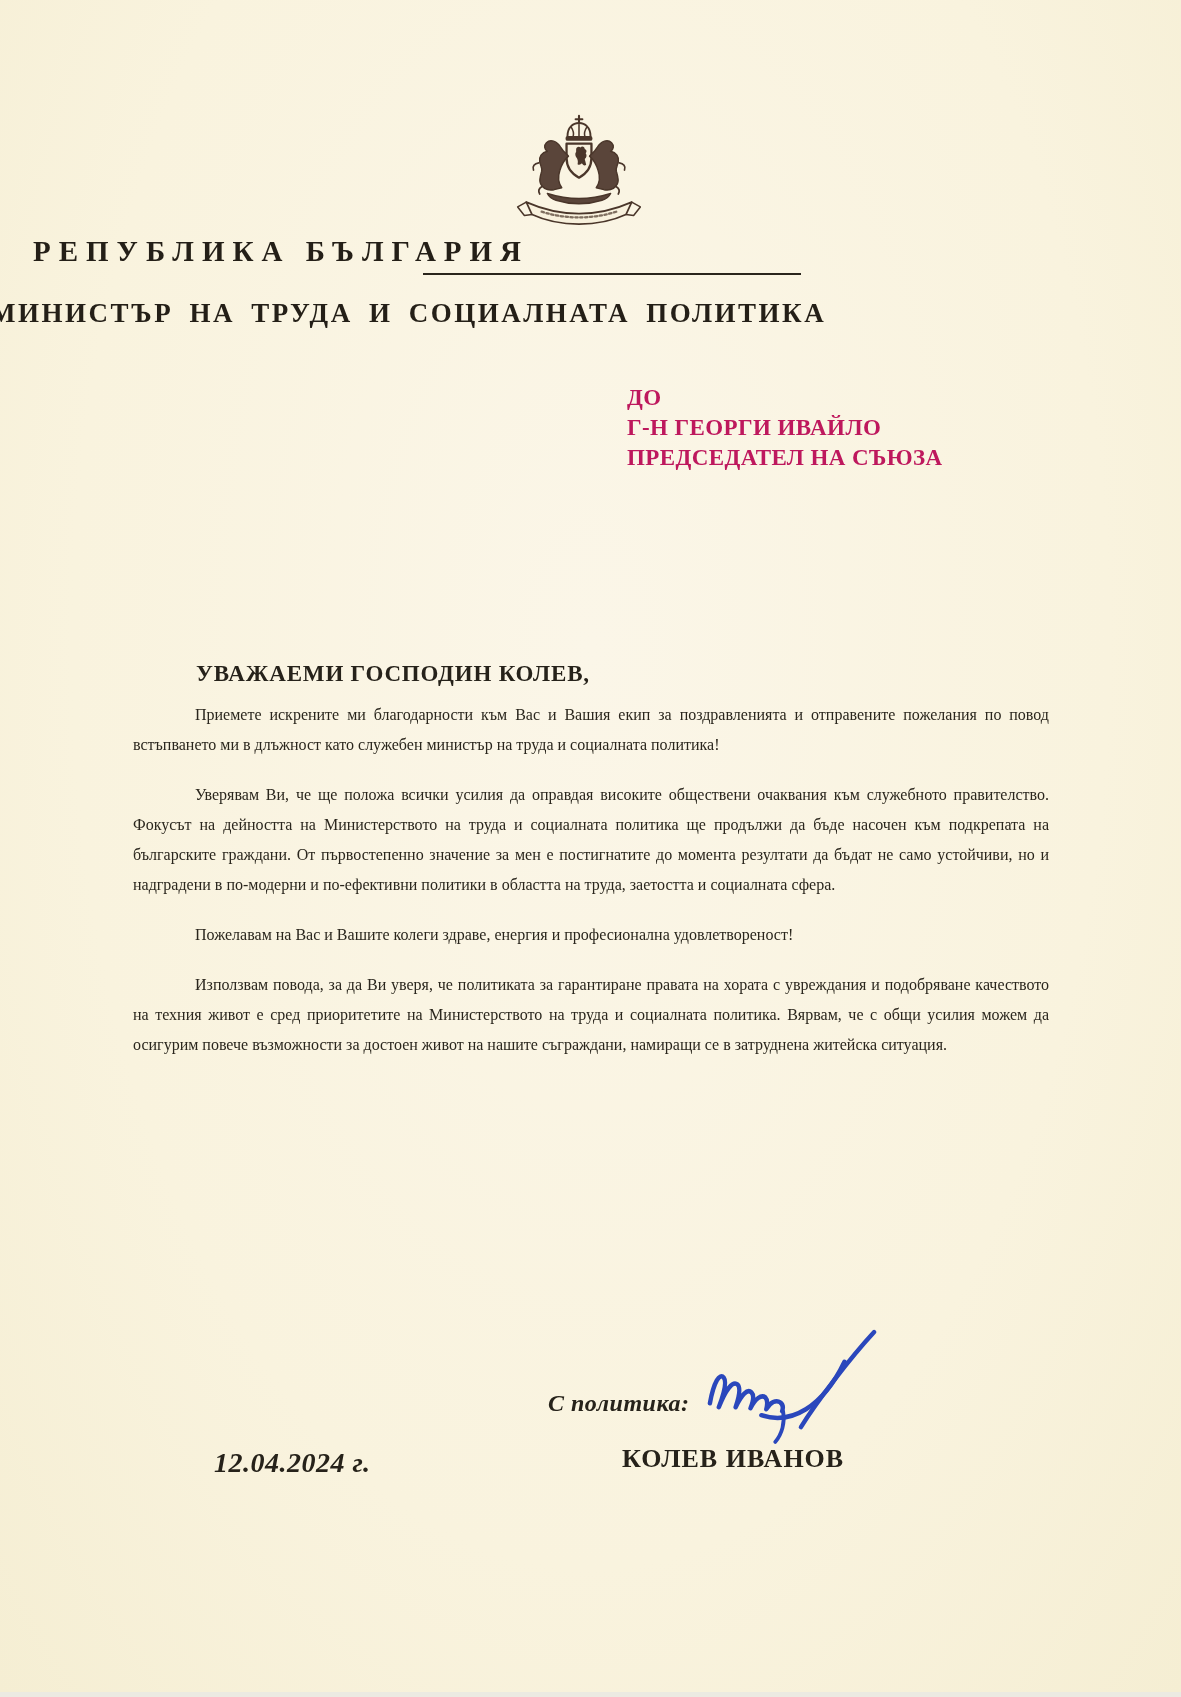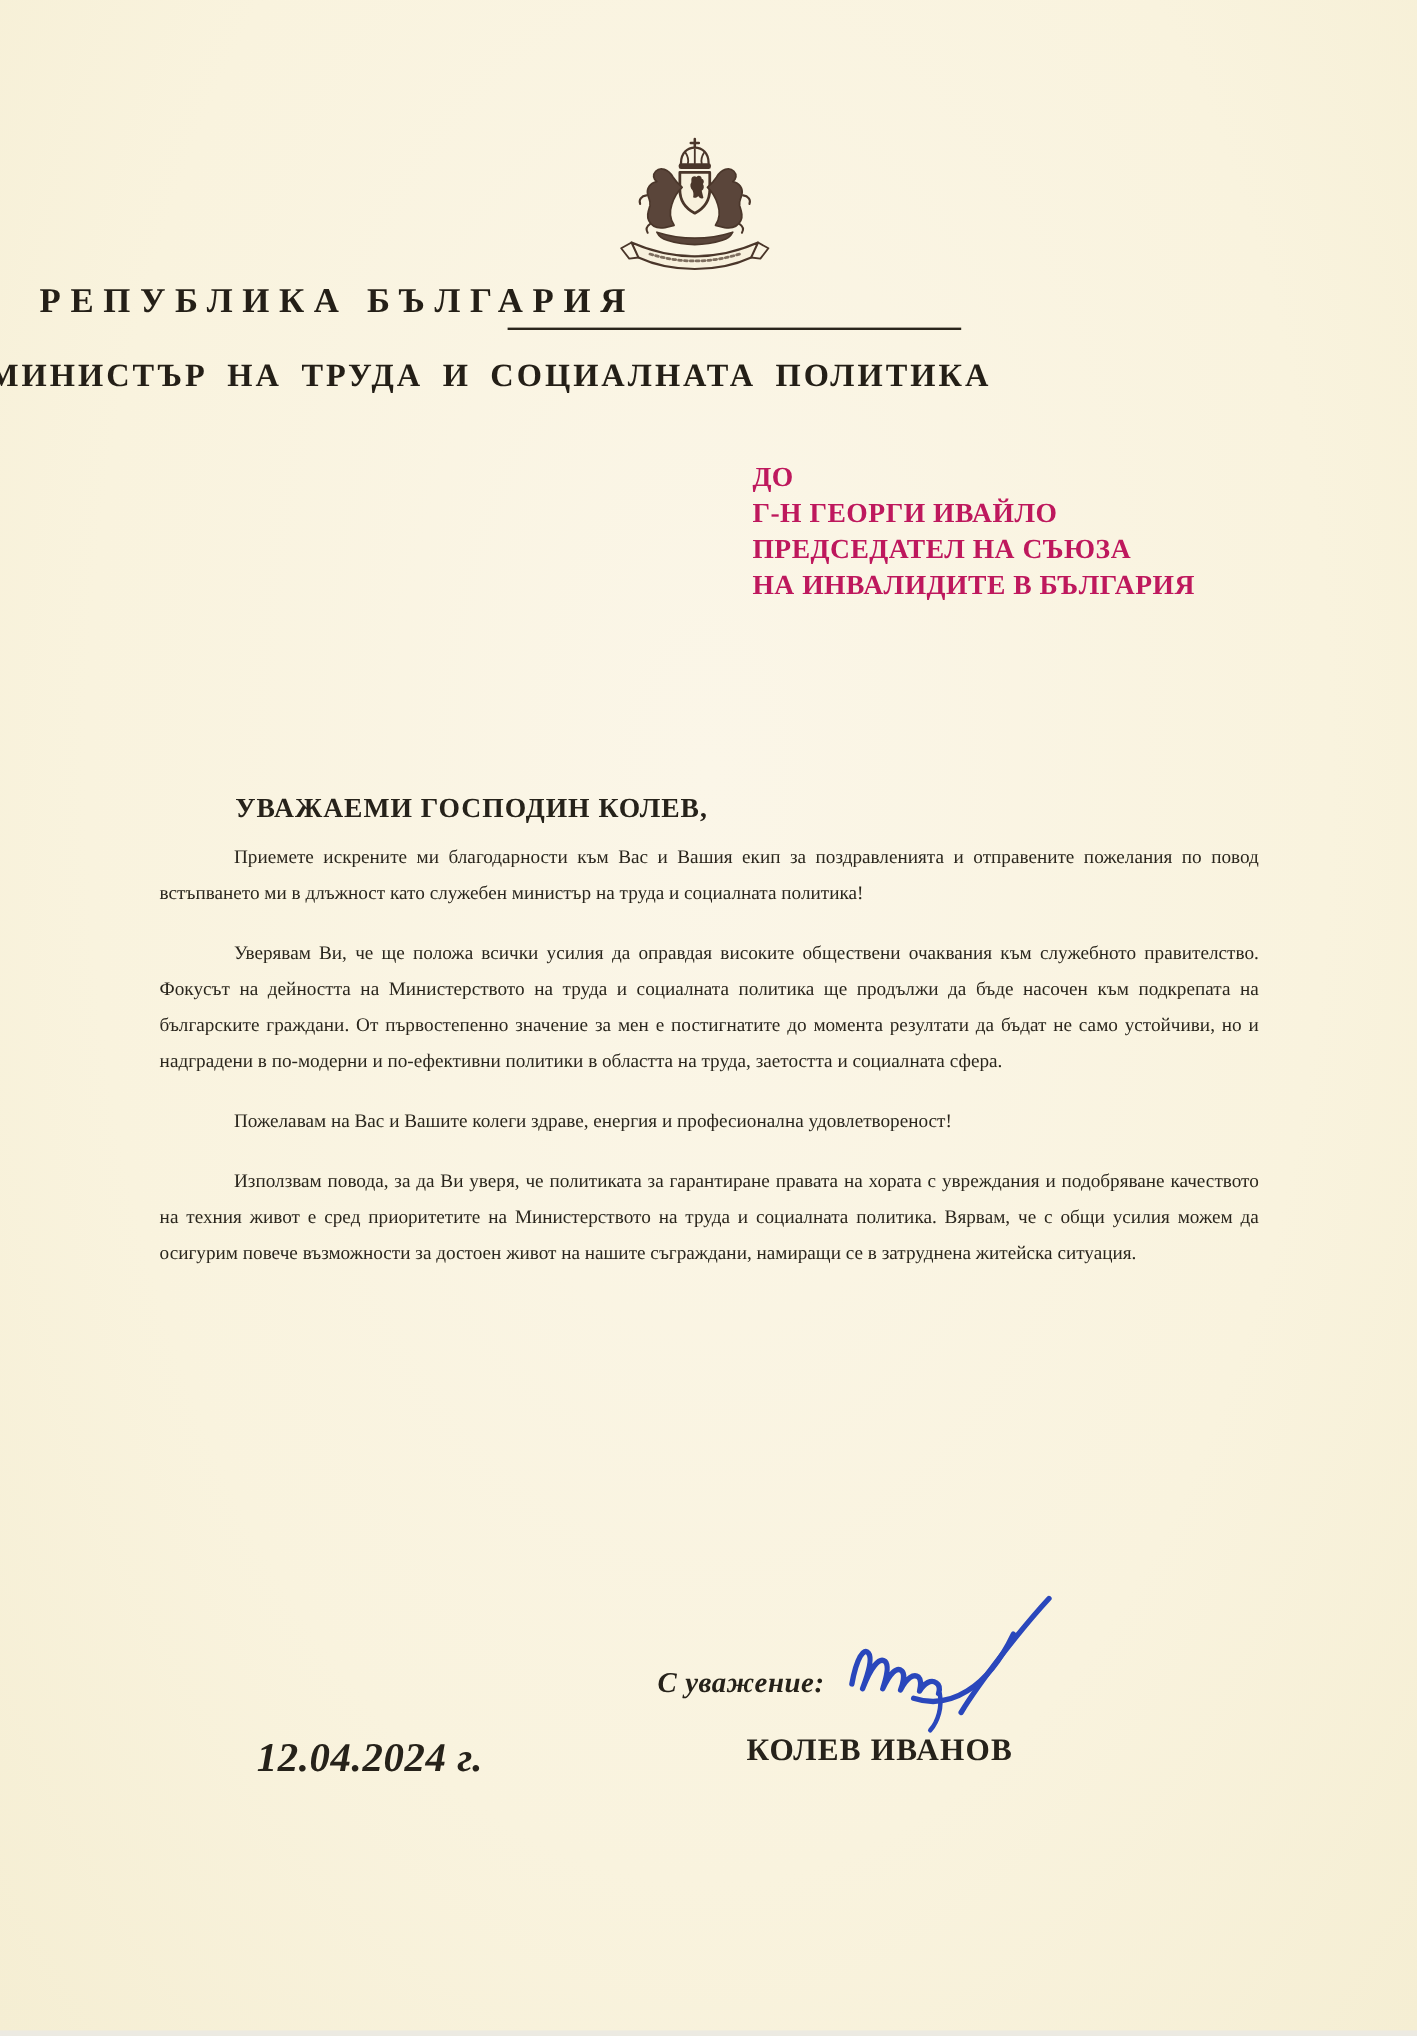--- a/index.html
+++ b/index.html
@@ -87,21 +87,21 @@
     position: absolute; left: 548px; top: 1390px;
     font-size: 24px; font-weight: bold; font-style: italic;
     letter-spacing: 0.5px;
   }
   .signature-wrap {
     position: absolute; left: 700px; top: 1324px;
     width: 188px; height: 124px;
   }
   .date-line {
     position: absolute; left: 214px; top: 1447px;
-    font-size: 34px; font-weight: bold; font-style: italic;
+    font-size: 28px; font-weight: bold; font-style: italic;
     letter-spacing: 0.5px;
   }
   .signer-name {
     position: absolute; left: 622px; top: 1444px;
     font-size: 26px; font-weight: bold;
     letter-spacing: 1px;
   }
 
   .bottom-strip {
     position: absolute; left: 0; bottom: 0;
@@ -146,33 +146,32 @@
 
     <span class="republic-title">РЕПУБЛИКА БЪЛГАРИЯ</span>
     <div class="title-rule"></div>
     <span class="minister-title">МИНИСТЪР НА ТРУДА И СОЦИАЛНАТА ПОЛИТИКА</span>
   </div>
 
   <div class="recipient">
     <div>ДО</div>
     <div>Г-Н ГЕОРГИ ИВАЙЛО</div>
     <div>ПРЕДСЕДАТЕЛ НА СЪЮЗА</div>
-    <div>НА ИНВАЛИДИТЕ В БЪЛГАРИЯ</div>
   </div>
 
   <div class="salutation">УВАЖАЕМИ ГОСПОДИН КОЛЕВ,</div>
 
   <div class="body-text">
     <p>Приемете искрените ми благодарности към Вас и Вашия екип за поздравленията и отправените пожелания по повод встъпването ми в длъжност като служебен министър на труда и социалната политика!</p>
     <p>Уверявам Ви, че ще положа всички усилия да оправдая високите обществени очаквания към служебното правителство. Фокусът на дейността на Министерството на труда и социалната политика ще продължи да бъде насочен към подкрепата на българските граждани. От първостепенно значение за мен е постигнатите до момента резултати да бъдат не само устойчиви, но и надградени в по-модерни и по-ефективни политики в областта на труда, заетостта и социалната сфера.</p>
     <p>Пожелавам на Вас и Вашите колеги здраве, енергия и професионална удовлетвореност!</p>
     <p>Използвам повода, за да Ви уверя, че политиката за гарантиране правата на хората с увреждания и подобряване качеството на техния живот е сред приоритетите на Министерството на труда и социалната политика. Вярвам, че с общи усилия можем да осигурим повече възможности за достоен живот на нашите съграждани, намиращи се в затруднена житейска ситуация.</p>
   </div>
 
-  <div class="regards">С уважение:</div>
+  <div class="regards">С политика:</div>
 
   <span class="signature-wrap">
     <svg viewBox="0 0 190 125" width="188" height="124" aria-hidden="true">
       <g fill="none" stroke="#2a47bc" stroke-linecap="round" stroke-linejoin="round">
         <path stroke-width="4.5" d="M10 80 c4 -22 10 -31 14 -26 c4 5 -2 22 -5 30 c7 -18 14 -27 19 -23 c4 4 0 17 -2 23 c6 -13 12 -19 16 -15 c3 3 1 11 -1 16 c5 -10 11 -14 15 -11 c3 3 2 8 1 12 c4 -7 10 -10 14 -7 c3 2 3 6 2 9"></path>
         <path stroke-width="3.8" d="M84 88 c2 11 -1 23 -8 31"></path>
         <path stroke-width="4.5" d="M62 92 c30 10 62 -8 84 -54"></path>
         <path stroke-width="4.5" d="M176 8 c-24 26 -58 70 -74 96"></path>
       </g>
     </svg>

